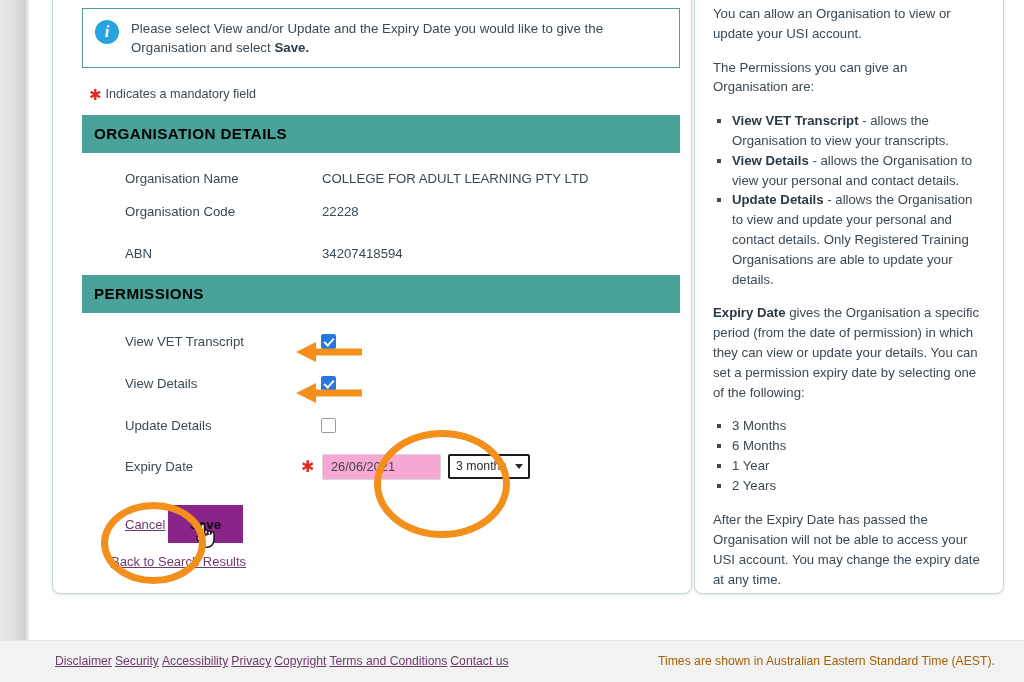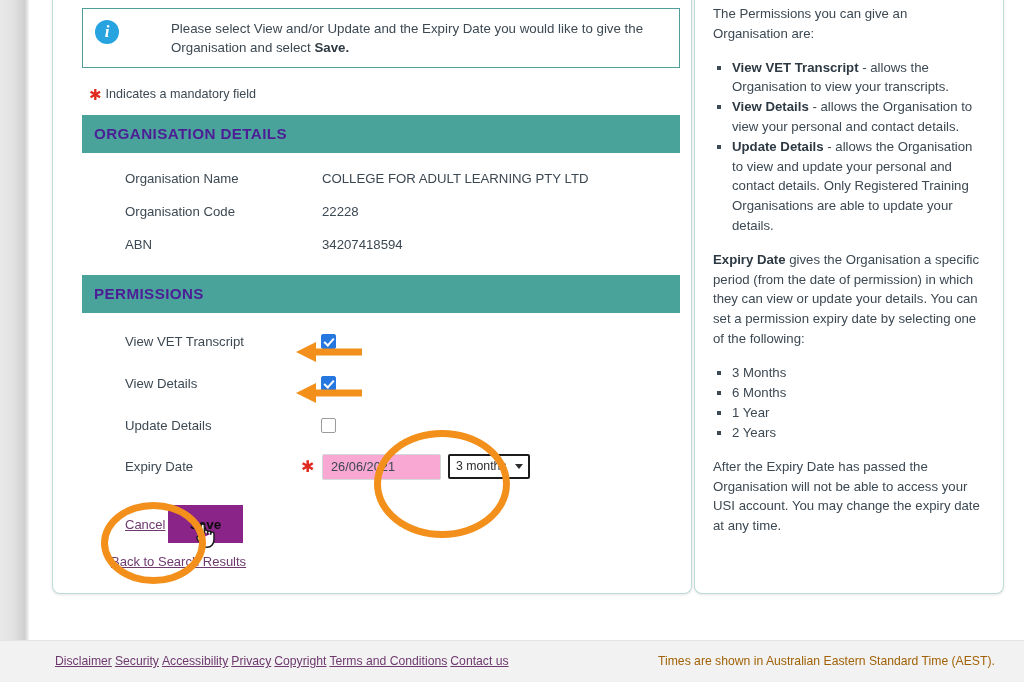--- a/index.html
+++ b/index.html
@@ -77,21 +77,20 @@
     font-size: 17px;
     line-height: 24px;
     text-align: center;
     margin-top: 1px;
   }
   .info-text {
     font-size: 13.3px;
     line-height: 19px;
     color: #3c4852;
     max-width: 540px;
-    margin-left: 40px;
   }
   .info-text b { font-weight: bold; color: #2f3a42; }
 
   .mandatory-note {
     position: absolute;
     left: 36px; top: 101px;
     font-size: 12.6px;
     color: #3c4852;
     display: flex;
     align-items: center;
@@ -104,21 +103,21 @@
     position: relative;
     top: 1px;
   }
 
   .section-header {
     position: absolute;
     left: 29px;
     width: 598px;
     height: 38px;
     background: #4aa39b;
-    color: #4c1d95;
+    color: #000000;
     font-size: 15.2px;
     font-weight: bold;
     letter-spacing: 0.4px;
     line-height: 38px;
     padding-left: 12px;
   }
   #section-org { top: 129px; }
   #section-perm { top: 289px; }
 
   .field-row {
@@ -360,21 +359,21 @@
       <div class="section-header" id="section-org">ORGANISATION DETAILS</div>
 
       <div class="field-row" style="top:176px;text-align:center;">
         <span class="field-label">Organisation Name</span>
         <span class="field-value">COLLEGE FOR ADULT LEARNING PTY LTD</span>
       </div>
       <div class="field-row" style="top:209px;">
         <span class="field-label">Organisation Code</span>
         <span class="field-value">22228</span>
       </div>
-      <div class="field-row" style="top:242px;">
+      <div class="field-row" style="top:251px;">
         <span class="field-label">ABN</span>
         <span class="field-value">34207418594</span>
       </div>
 
       <div class="section-header" id="section-perm">PERMISSIONS</div>
 
       <div class="field-row" style="top:339px;">
         <span class="field-label">View VET Transcript</span>
         <span class="cb checked"></span>
       </div>
@@ -400,20 +399,21 @@
       <a class="link" id="cancel-link">Cancel</a>
       <button id="save-button">Save</button>
       <a class="link" id="back-link">Back to Search Results</a>
 
       <svg class="hand-cursor" viewBox="0 0 24 30">
         <path d="M7 14V5.6a1.7 1.7 0 0 1 3.4 0V13m0-1.3a1.6 1.6 0 0 1 3.2 0V14m0-1.3a1.6 1.6 0 0 1 3.2 0v1.6m0-.6a1.6 1.6 0 0 1 3.2 0v5.6c0 4.4-2.6 8-7 8-3.2 0-4.8-1-6.5-3.4L3 18.6c-.8-1.2.8-2.9 2-1.9l2 1.7" fill="#ffffff" stroke="#1b1b1b" stroke-width="1.5" stroke-linecap="round" stroke-linejoin="round"></path>
       </svg>
     </div>
 
     <div class="help-panel">
+      <p>You can allow an Organisation to view or update your USI account.</p>
       <p>The Permissions you can give an Organisation are:</p>
       <ul>
         <li>
           <b>View VET Transcript</b><span> - allows the Organisation to view your transcripts.</span>
         </li>
         <li>
           <b>View Details</b><span> - allows the Organisation to view your personal and contact details.</span>
         </li>
         <li>
           <b>Update Details</b><span> - allows the Organisation to view and update your personal and contact details. Only Registered Training Organisations are able to update your details.</span>

